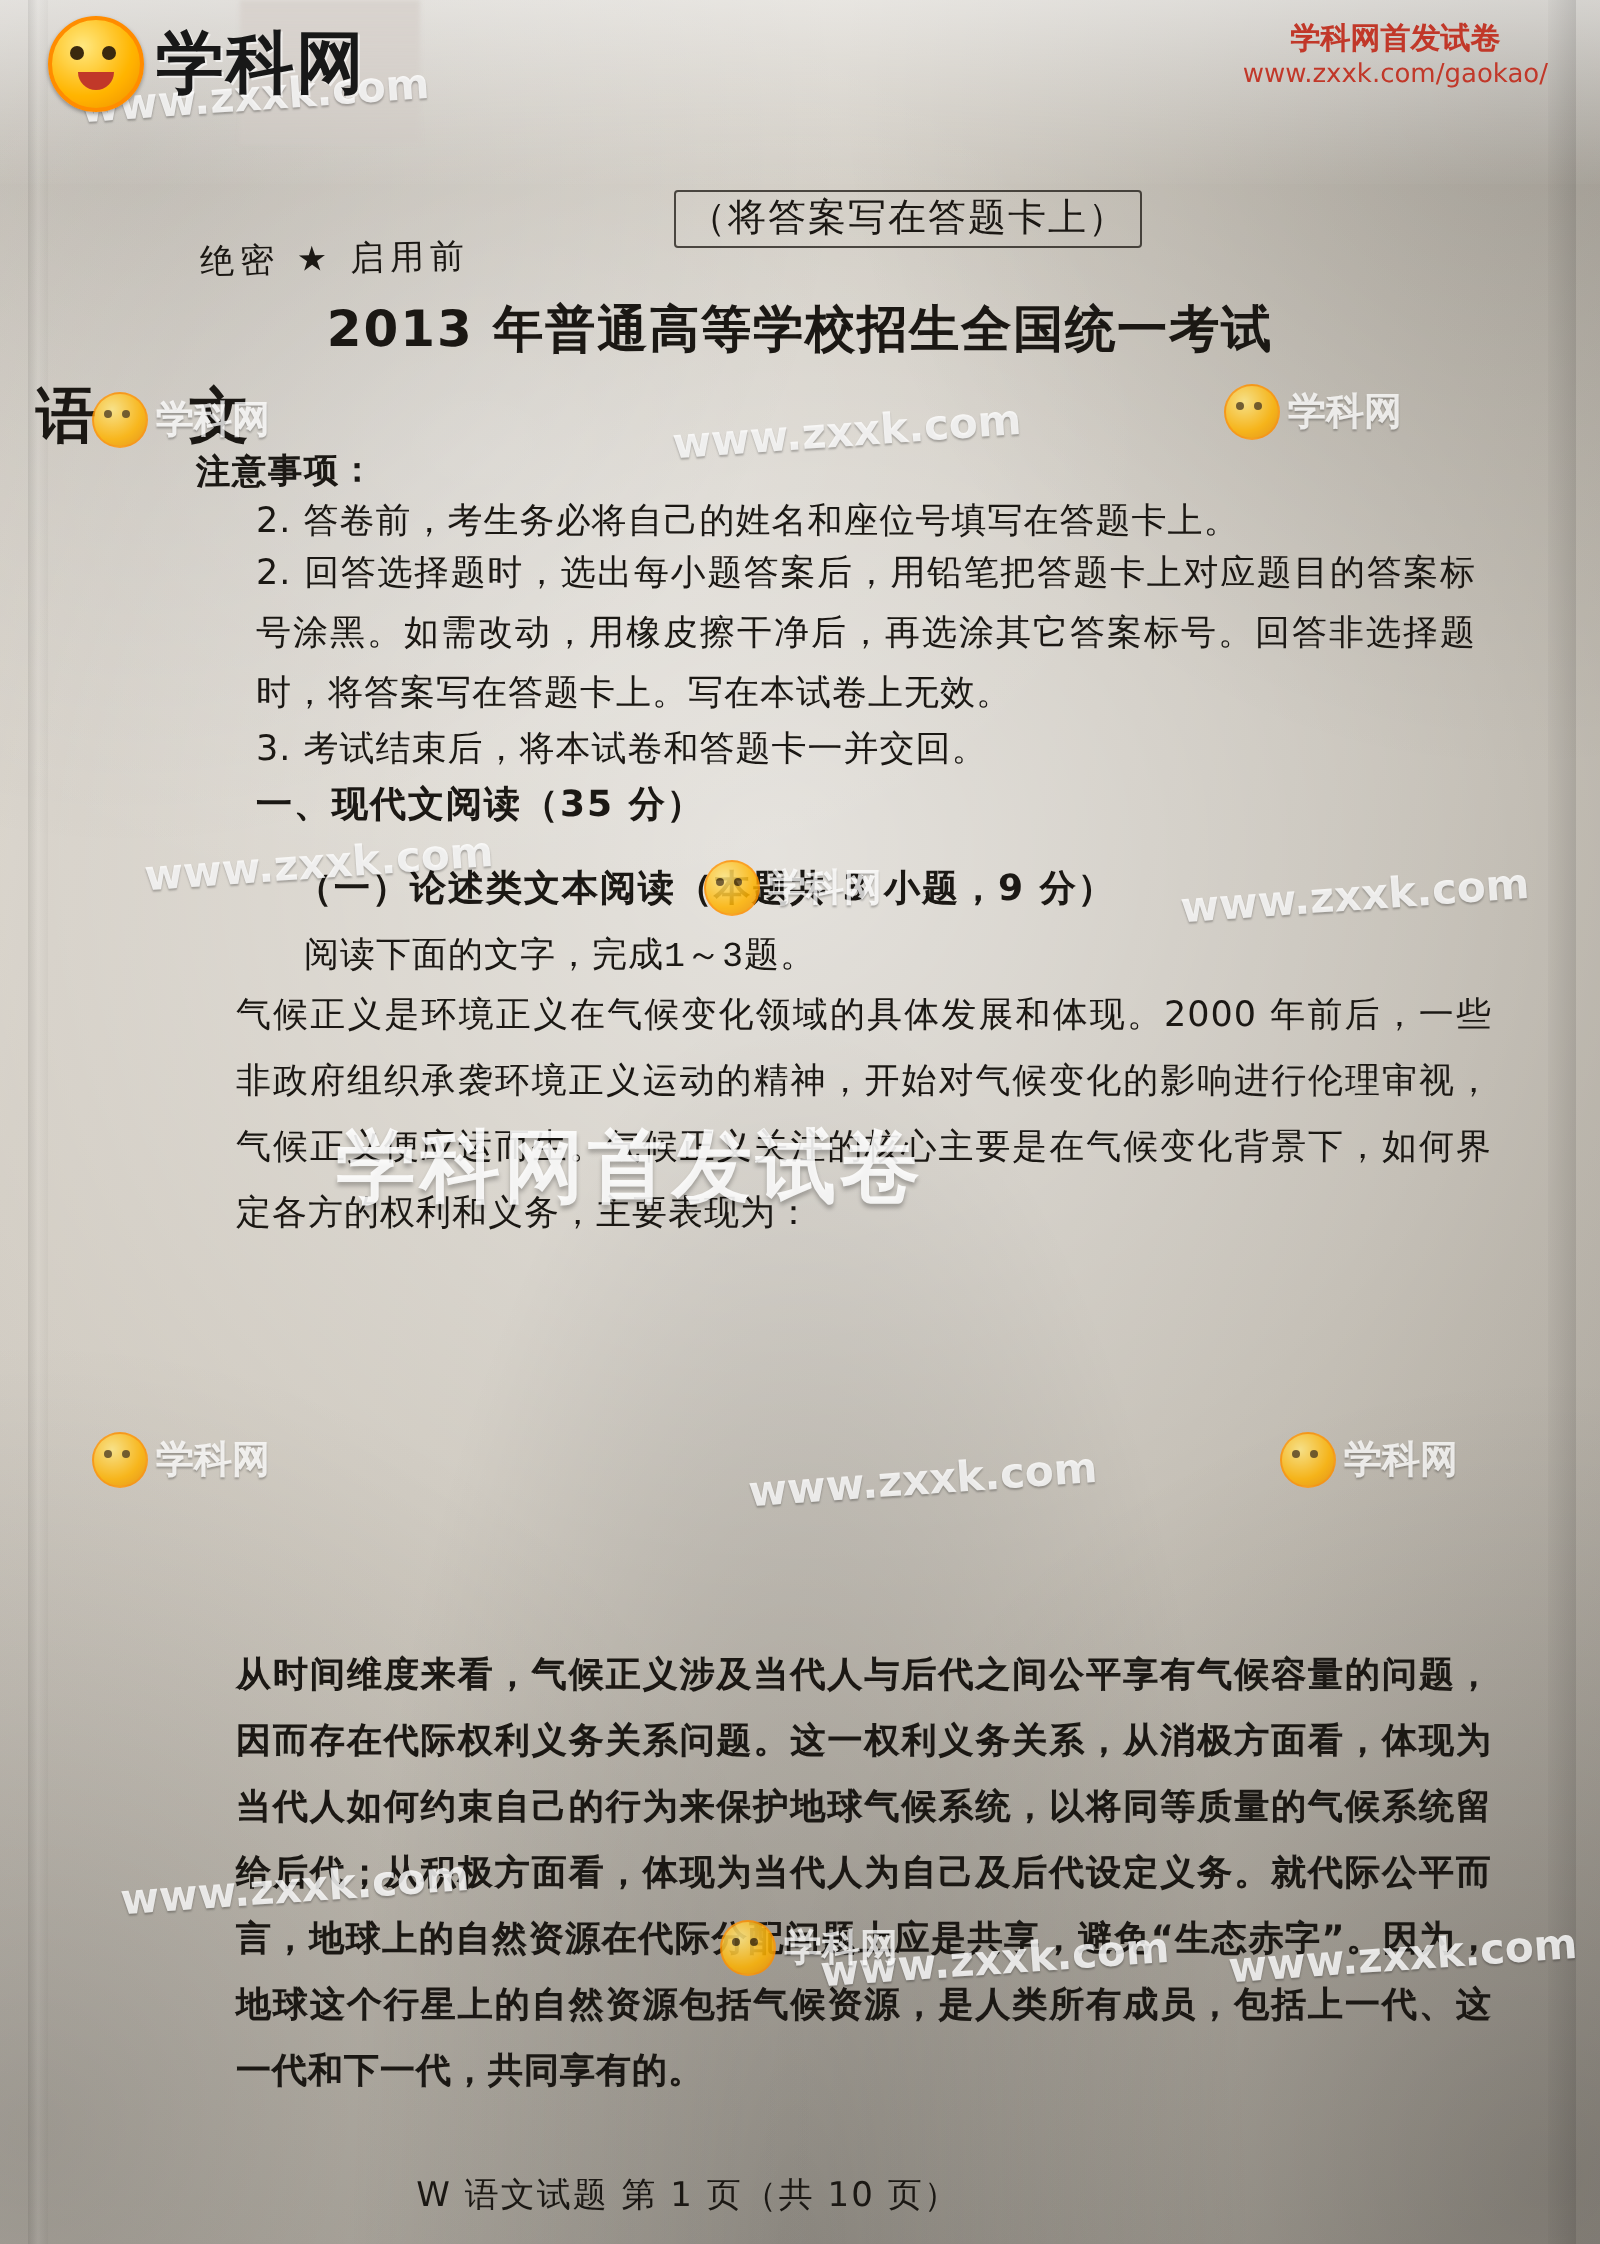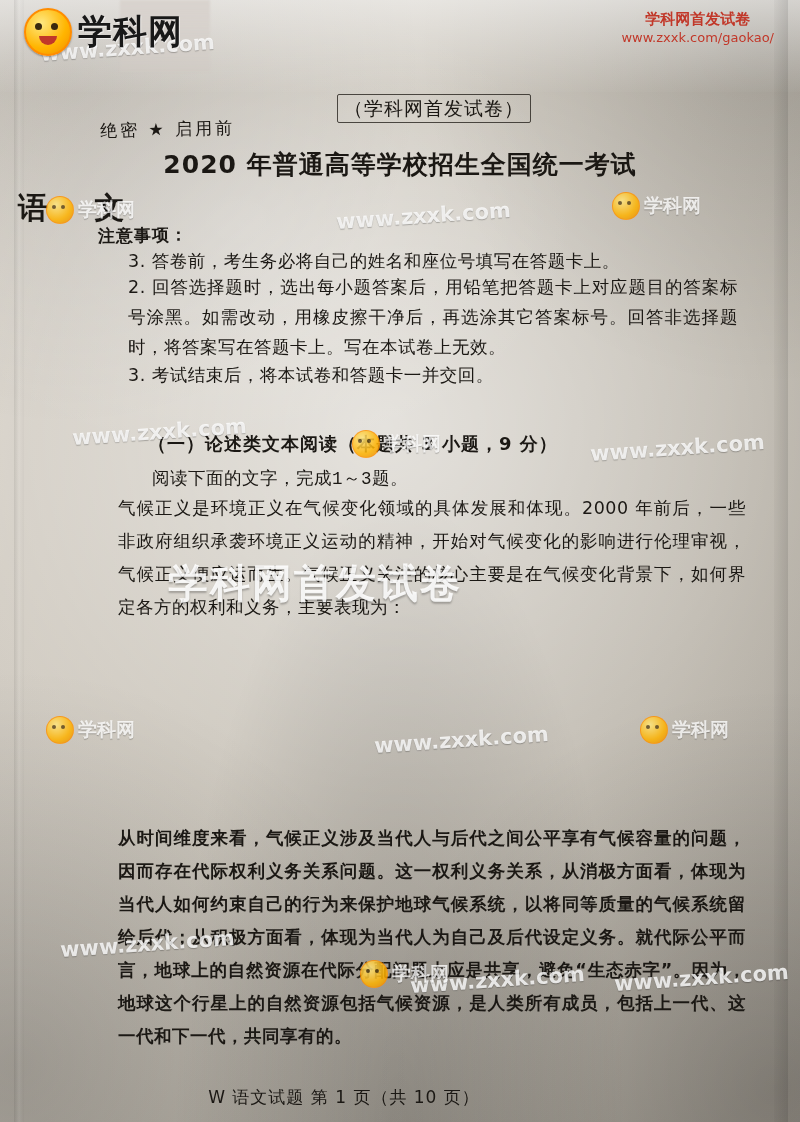--- a/index.html
+++ b/index.html
@@ -323,35 +323,36 @@
   </div>
 
   <div class="brand-right">
     <div class="r1">学科网首发试卷</div>
     <div class="r2">www.zxxk.com/gaokao/</div>
   </div>
 
   <div class="doc">
 
     <div class="notice cn">
-      <span class="box">（学科网首发试卷）</span>
+      <span class="box">（将答案写在答题卡上）</span>
     </div>
 
     <div class="secret cn">绝密 ★ 启用前</div>
 
-    <div class="exam-title cn">2020 年普通高等学校招生全国统一考试</div>
+    <div class="exam-title cn">2013 年普通高等学校招生全国统一考试</div>
 
     <div class="subject cn">语 文</div>
 
     <div class="attn-head cn">注意事项：</div>
 
-    <div class="para cn p-n1">3. 答卷前，考生务必将自己的姓名和座位号填写在答题卡上。</div>
+    <div class="para cn p-n1">2. 答卷前，考生务必将自己的姓名和座位号填写在答题卡上。</div>
     <div class="para cn p-n2">2. 回答选择题时，选出每小题答案后，用铅笔把答题卡上对应题目的答案标号涂黑。如需改动，用橡皮擦干净后，再选涂其它答案标号。回答非选择题时，将答案写在答题卡上。写在本试卷上无效。</div>
     <div class="para cn p-n3">3. 考试结束后，将本试卷和答题卡一并交回。</div>
 
+    <div class="sec1 cn">一、现代文阅读（35 分）</div>
     <div class="sec1b cn">（一）论述类文本阅读（本题共 3 小题，9 分）</div>
 
     <div class="para cn p-read">阅读下面的文字，完成1～3题。</div>
 
     <div class="para cn p-body1">气候正义是环境正义在气候变化领域的具体发展和体现。2000 年前后，一些非政府组织承袭环境正义运动的精神，开始对气候变化的影响进行伦理审视，气候正义便应运而生。气候正义关注的核心主要是在气候变化背景下，如何界定各方的权利和义务，主要表现为：</div>
     <div class="para cn p-body3">从时间维度来看，气候正义涉及当代人与后代之间公平享有气候容量的问题，因而存在代际权利义务关系问题。这一权利义务关系，从消极方面看，体现为当代人如何约束自己的行为来保护地球气候系统，以将同等质量的气候系统留给后代；从积极方面看，体现为当代人为自己及后代设定义务。就代际公平而言，地球上的自然资源在代际分配问题上应是共享，避免“生态赤字”。因为，地球这个行星上的自然资源包括气候资源，是人类所有成员，包括上一代、这一代和下一代，共同享有的。</div>
 
     <div class="footer cn">W 语文试题 第 1 页（共 10 页）</div>
   </div>
 

